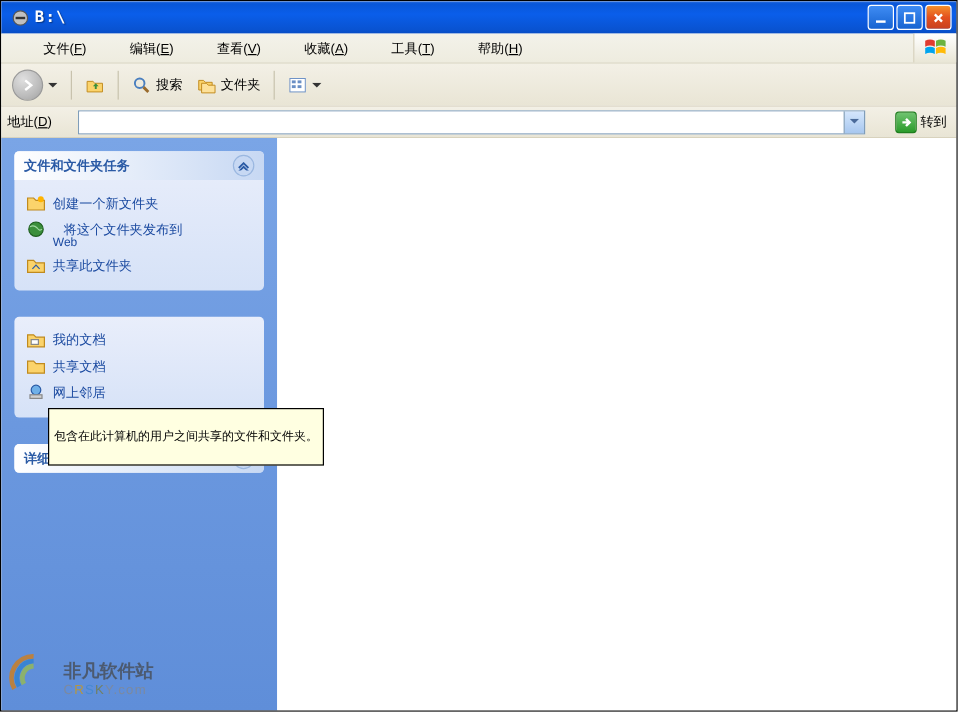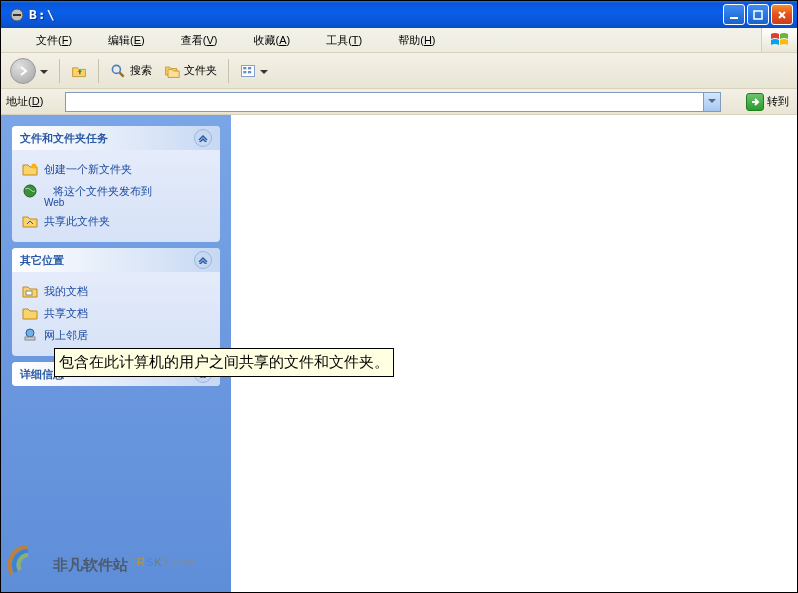--- a/index.html
+++ b/index.html
@@ -34,37 +34,37 @@
 .addr-label { white-space: nowrap; }
 .addr-input-wrap { flex: 1; height: 20px; background: #fff; border: 1px solid #7f9db9; display: flex; align-items: center; }
 .addr-input { flex: 1; border: none; outline: none; padding: 0 4px; font-size: 12px; height: 100%; }
 .addr-drop { width: 17px; height: 18px; background: linear-gradient(to bottom, #d4e6fc, #a7c7ef); border-left: 1px solid #7f9db9; display: flex; align-items: center; justify-content: center; cursor: pointer; }
 .go-btn { display: flex; align-items: center; gap: 3px; cursor: pointer; padding: 2px 3px; }
 .go-arrow { width: 18px; height: 18px; background: linear-gradient(to bottom, #6fc36f, #2b9b2b); border: 1px solid #1f7f1f; border-radius: 3px; display: flex; align-items: center; justify-content: center; }
 
 
 .content { display: flex; height: calc(100% - 114px); }
 .sidebar { width: 230px; background: linear-gradient(to bottom, #7aa5e6 0%, #6b98df 50%, #5f8ed9 100%); padding: 11px; overflow: visible; position: relative; }
-.panel { background: linear-gradient(to bottom, #e9eefb, #d6e2f7); border-radius: 4px; margin-bottom: 6px; overflow: visible; position: relative; }
+.panel { background: linear-gradient(to bottom, #e9eefb, #d6e2f7); border-radius: 4px; margin-bottom: 22px; overflow: visible; position: relative; }
 .panel-header { height: 24px; background: linear-gradient(to right, #fff, #c7d8f3); border-radius: 4px 4px 0 0; display: flex; align-items: center; padding: 0 8px; font-weight: bold; color: #2a5aa5; cursor: pointer; font-size: 11px; }
 .panel-header.collapsed { border-radius: 4px; }
 .panel-chevron { margin-left: auto; width: 18px; height: 18px; border-radius: 50%; background: #c7d8f3; border: 1px solid #9ab7e0; display: flex; align-items: center; justify-content: center; }
 .panel-body { padding: 8px 10px 10px 10px; position: relative; }
 .panel-link { display: flex; align-items: center; gap: 6px; padding: 3px 0; color: #1b4aa0; cursor: pointer; font-size: 11px; }
 .link-icon { width: 16px; height: 16px; flex-shrink: 0; display: inline-flex; align-items: center; justify-content: center; }
 .sublabel { font-size: 10px; color: #1b4aa0; margin-left: 22px; margin-top: -2px; margin-bottom: 2px; }
 
 .main-area { flex: 1; background: #fff; position: relative; }
 
 
-.tooltip { position: absolute; left: 42px; top: 76px; background: #ffffe1; border: 1px solid #000; padding: 4px 4px; font-size: 15px; white-space: nowrap; z-index: 10; }
+.tooltip { position: absolute; left: 28px; top: 76px; background: #ffffe1; border: 1px solid #000; padding: 16px 4px; font-size: 10px; white-space: nowrap; z-index: 10; }
 
 
 .watermark { position: absolute; left: 6px; bottom: 6px; opacity: 0.7; display: flex; align-items: center; gap: 4px; pointer-events: none; }
-.wm-text { display: flex; flex-direction: row; justify-content: center; }
+.wm-text { display: flex; flex-direction: column; justify-content: center; }
 .wm-cn { font-size: 15px; color: #444; font-weight: bold; }
 .wm-en { font-size: 11px; letter-spacing: 1px; }
 .wm-en .c { color: #888; }
 .wm-en .r { color: #d99a00; }
 .wm-en .s { color: #3a88d0; }
 .wm-en .k { color: #7a7a34; }
 .wm-en .y { color: #888; }
 </style>
 </head>
 <body>
@@ -228,29 +228,20 @@
                 <path d="M1 4 L6 4 L8 6 L15 6 L15 14 L1 14 Z" fill="#fbd36b" stroke="#c08a1e"></path>
                 <path d="M5 11 L8 8 L11 11" stroke="#2a5aa5" fill="none"></path>
               </svg>
             </span>
           <span>共享此文件夹</span>
         </div>
       </div>
     </div>
 
     <div class="panel">
-      <div class="panel-header">
-        <span>其它位置</span>
-        <span class="panel-chevron">
-            <svg width="10" height="7">
-              <path d="M1 5 L5 1 L9 5" stroke="#2a5aa5" stroke-width="1.5" fill="none"></path>
-              <path d="M1 8 L5 4 L9 8" stroke="#2a5aa5" stroke-width="1.5" fill="none"></path>
-            </svg>
-          </span>
-      </div>
       <div class="panel-body">
         <div class="panel-link">
           <span class="link-icon">
               <svg width="16" height="16" viewBox="0 0 16 16">
                 <path d="M1 4 L6 4 L8 6 L15 6 L15 14 L1 14 Z" fill="#fbd36b" stroke="#c08a1e"></path>
                 <rect x="4" y="8" width="6" height="4" fill="#fff" stroke="#888"></rect>
               </svg>
             </span>
           <span>我的文档</span>
         </div>

